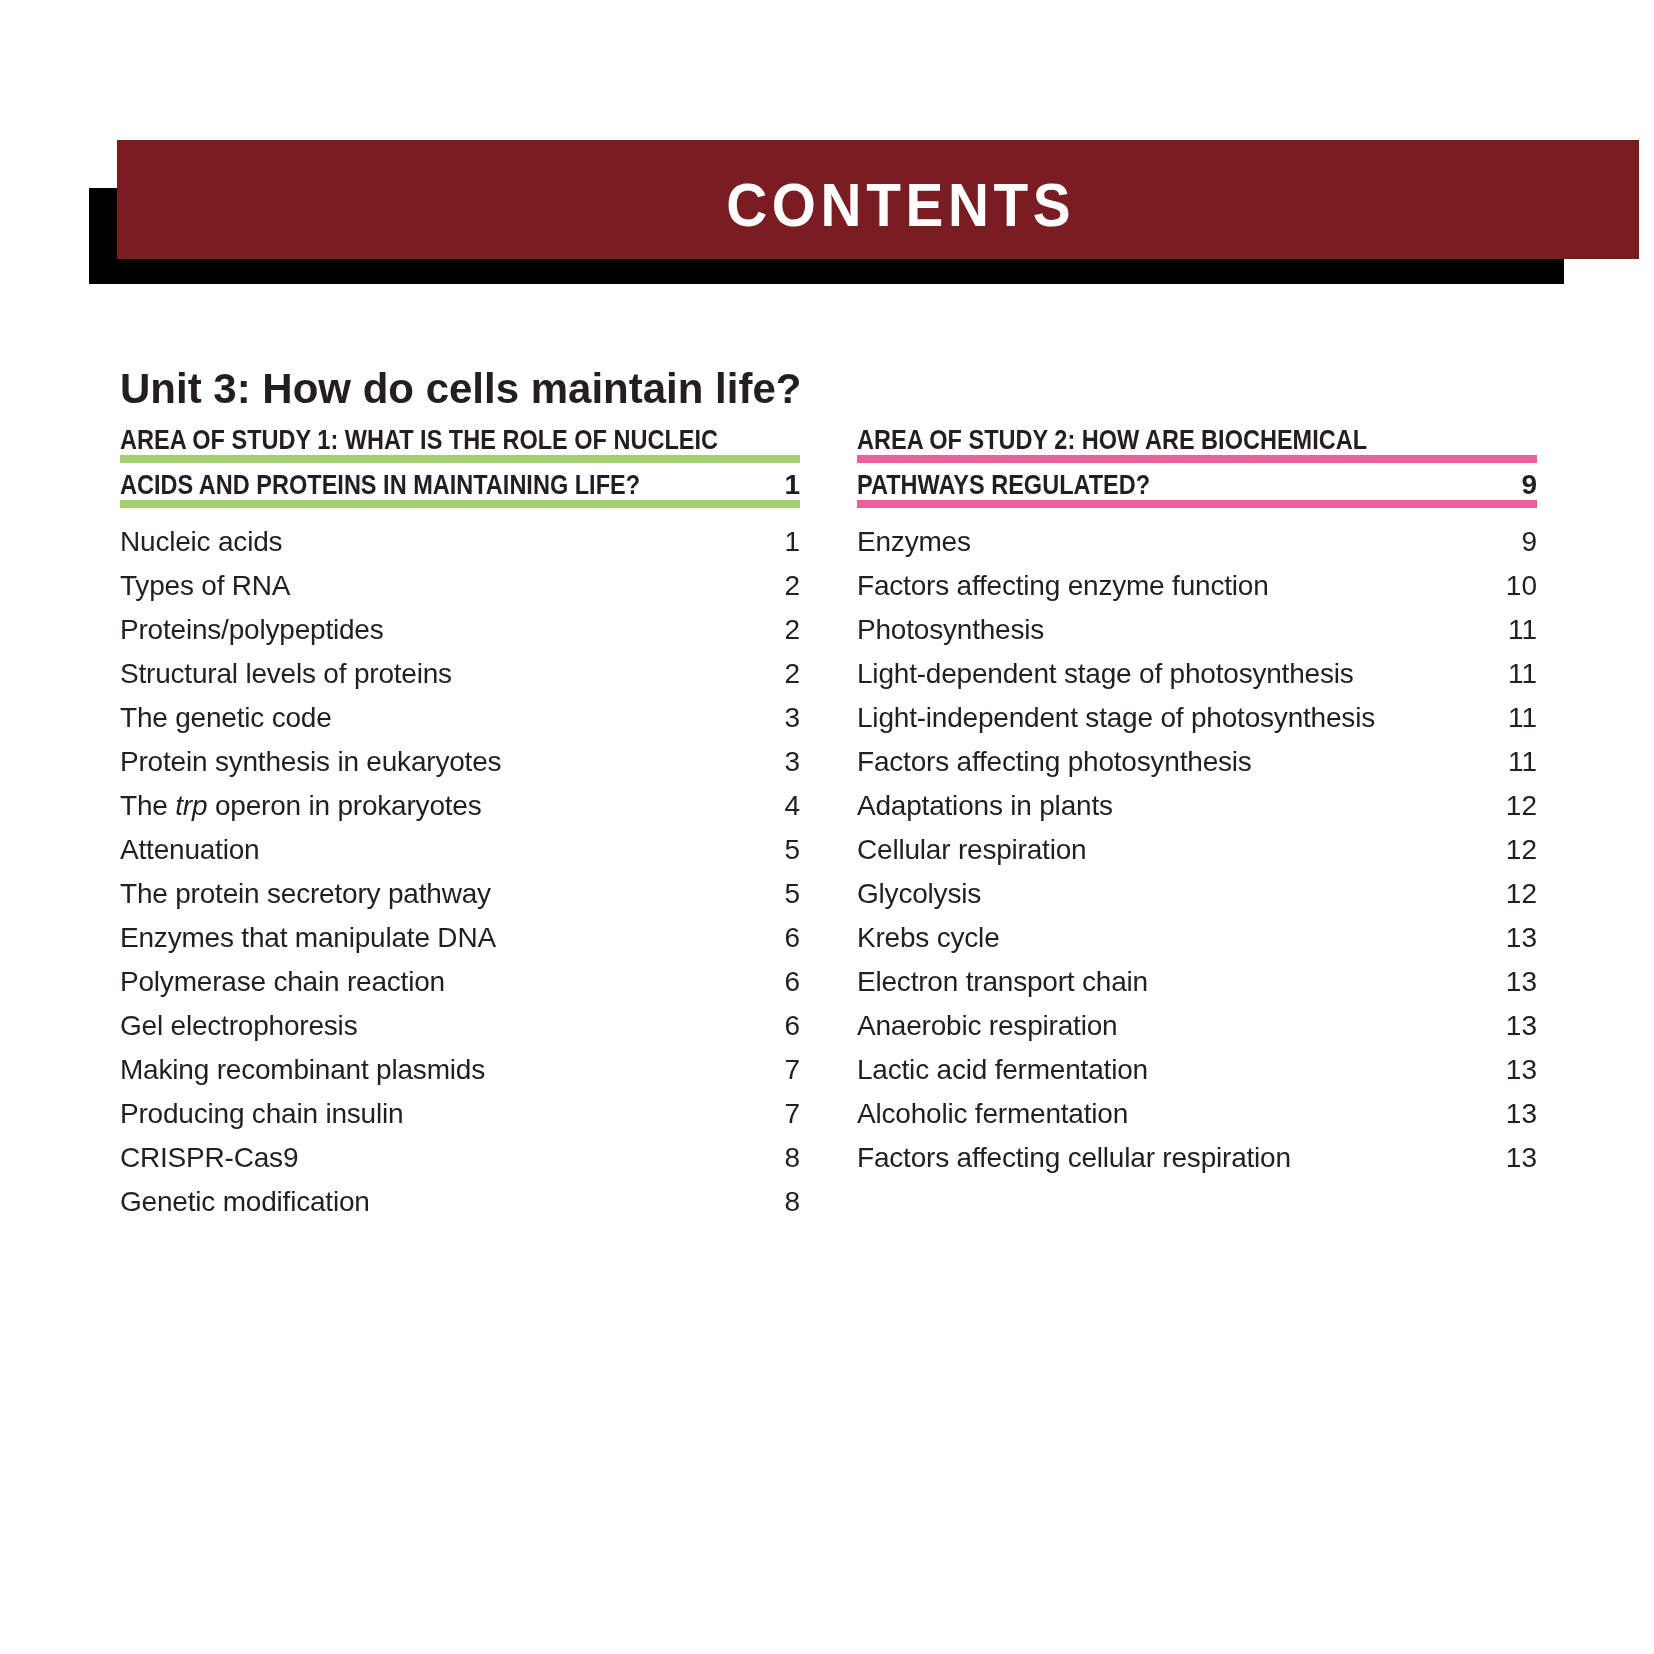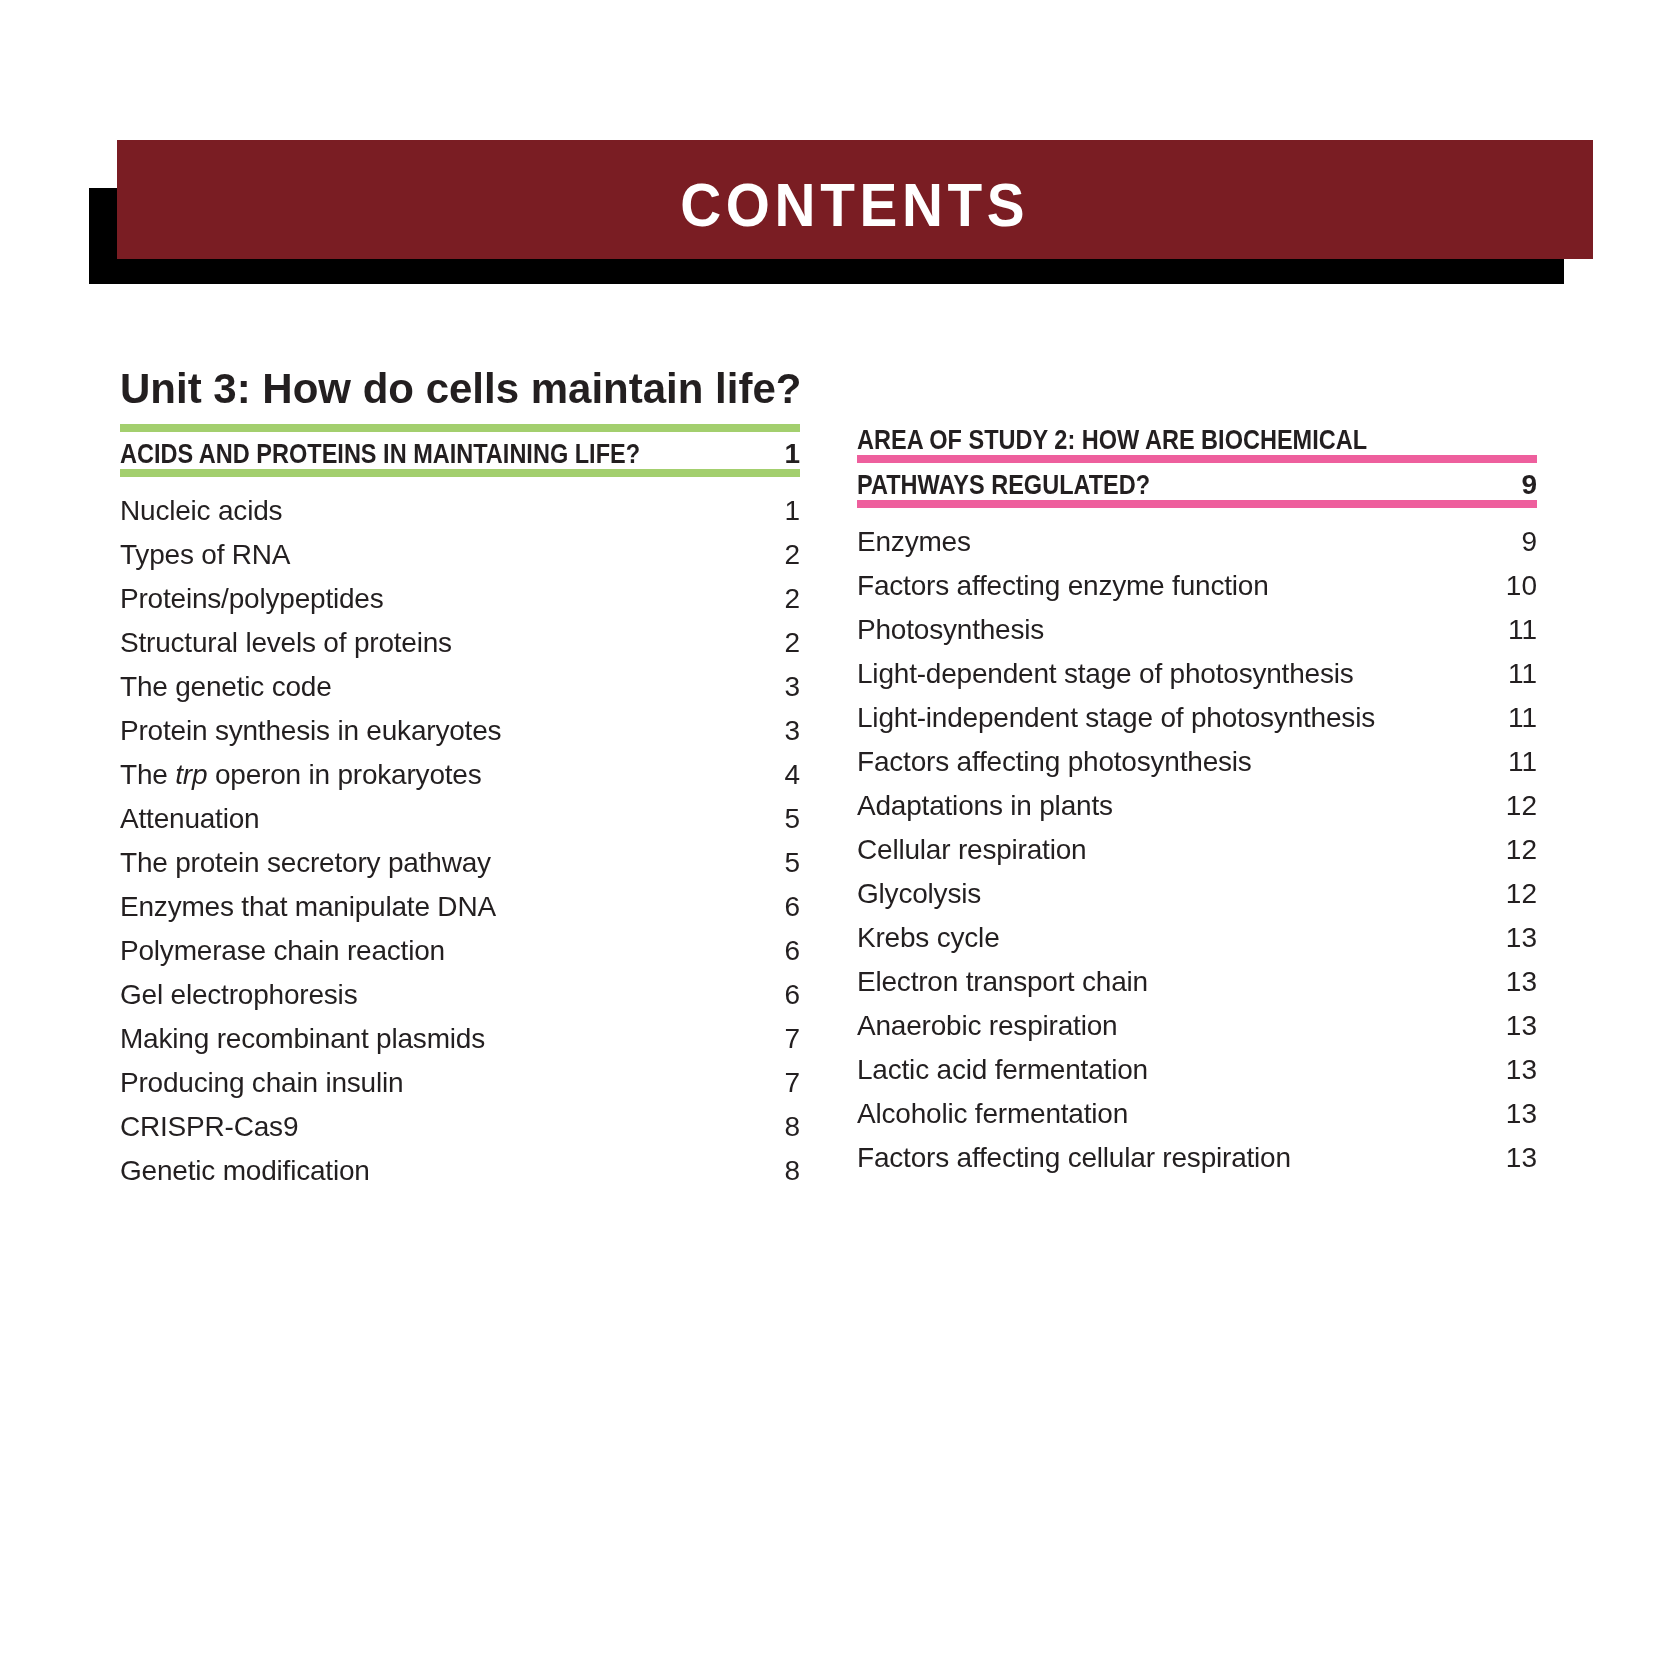--- a/index.html
+++ b/index.html
@@ -32,20 +32,21 @@
     position: absolute;
     left: 117px;
     top: 140px;
     width: 1476px;
     height: 119px;
     background: #7a1d23;
     display: flex;
     align-items: center;
     justify-content: center;
     padding-top: 0;
+    padding-left: 46px;
   }
   .banner-title {
     display: inline-block;
     color: #ffffff;
     font-weight: bold;
     font-size: 61px;
     letter-spacing: 5px;
     transform: scaleX(0.93);
     transform-origin: 50% 50%;
     margin-top: 10px;
@@ -131,20 +132,21 @@
 
   <div class="banner">
     <span class="banner-title">CONTENTS</span>
   </div>
 
   <h1 class="unit-heading">Unit 3: How do cells maintain life?</h1>
 
   <div class="columns">
     <section class="toc-section" style="--accent: #a3cf6e;">
         <div class="header-line">
+          <div class="header-text-row"><span class="header-label">AREA OF STUDY 1: WHAT IS THE ROLE OF NUCLEIC</span><span class="header-page"></span></div>
           <div class="accent-bar"></div>
         </div>
         <div class="header-line">
           <div class="header-text-row"><span class="header-label">ACIDS AND PROTEINS IN MAINTAINING LIFE?</span><span class="header-page">1</span></div>
           <div class="accent-bar"></div>
         </div>
         <div class="entry-list">
           <div class="entry-row">
             <span class="entry-label">Nucleic acids</span>
             <span class="entry-page">1</span>

